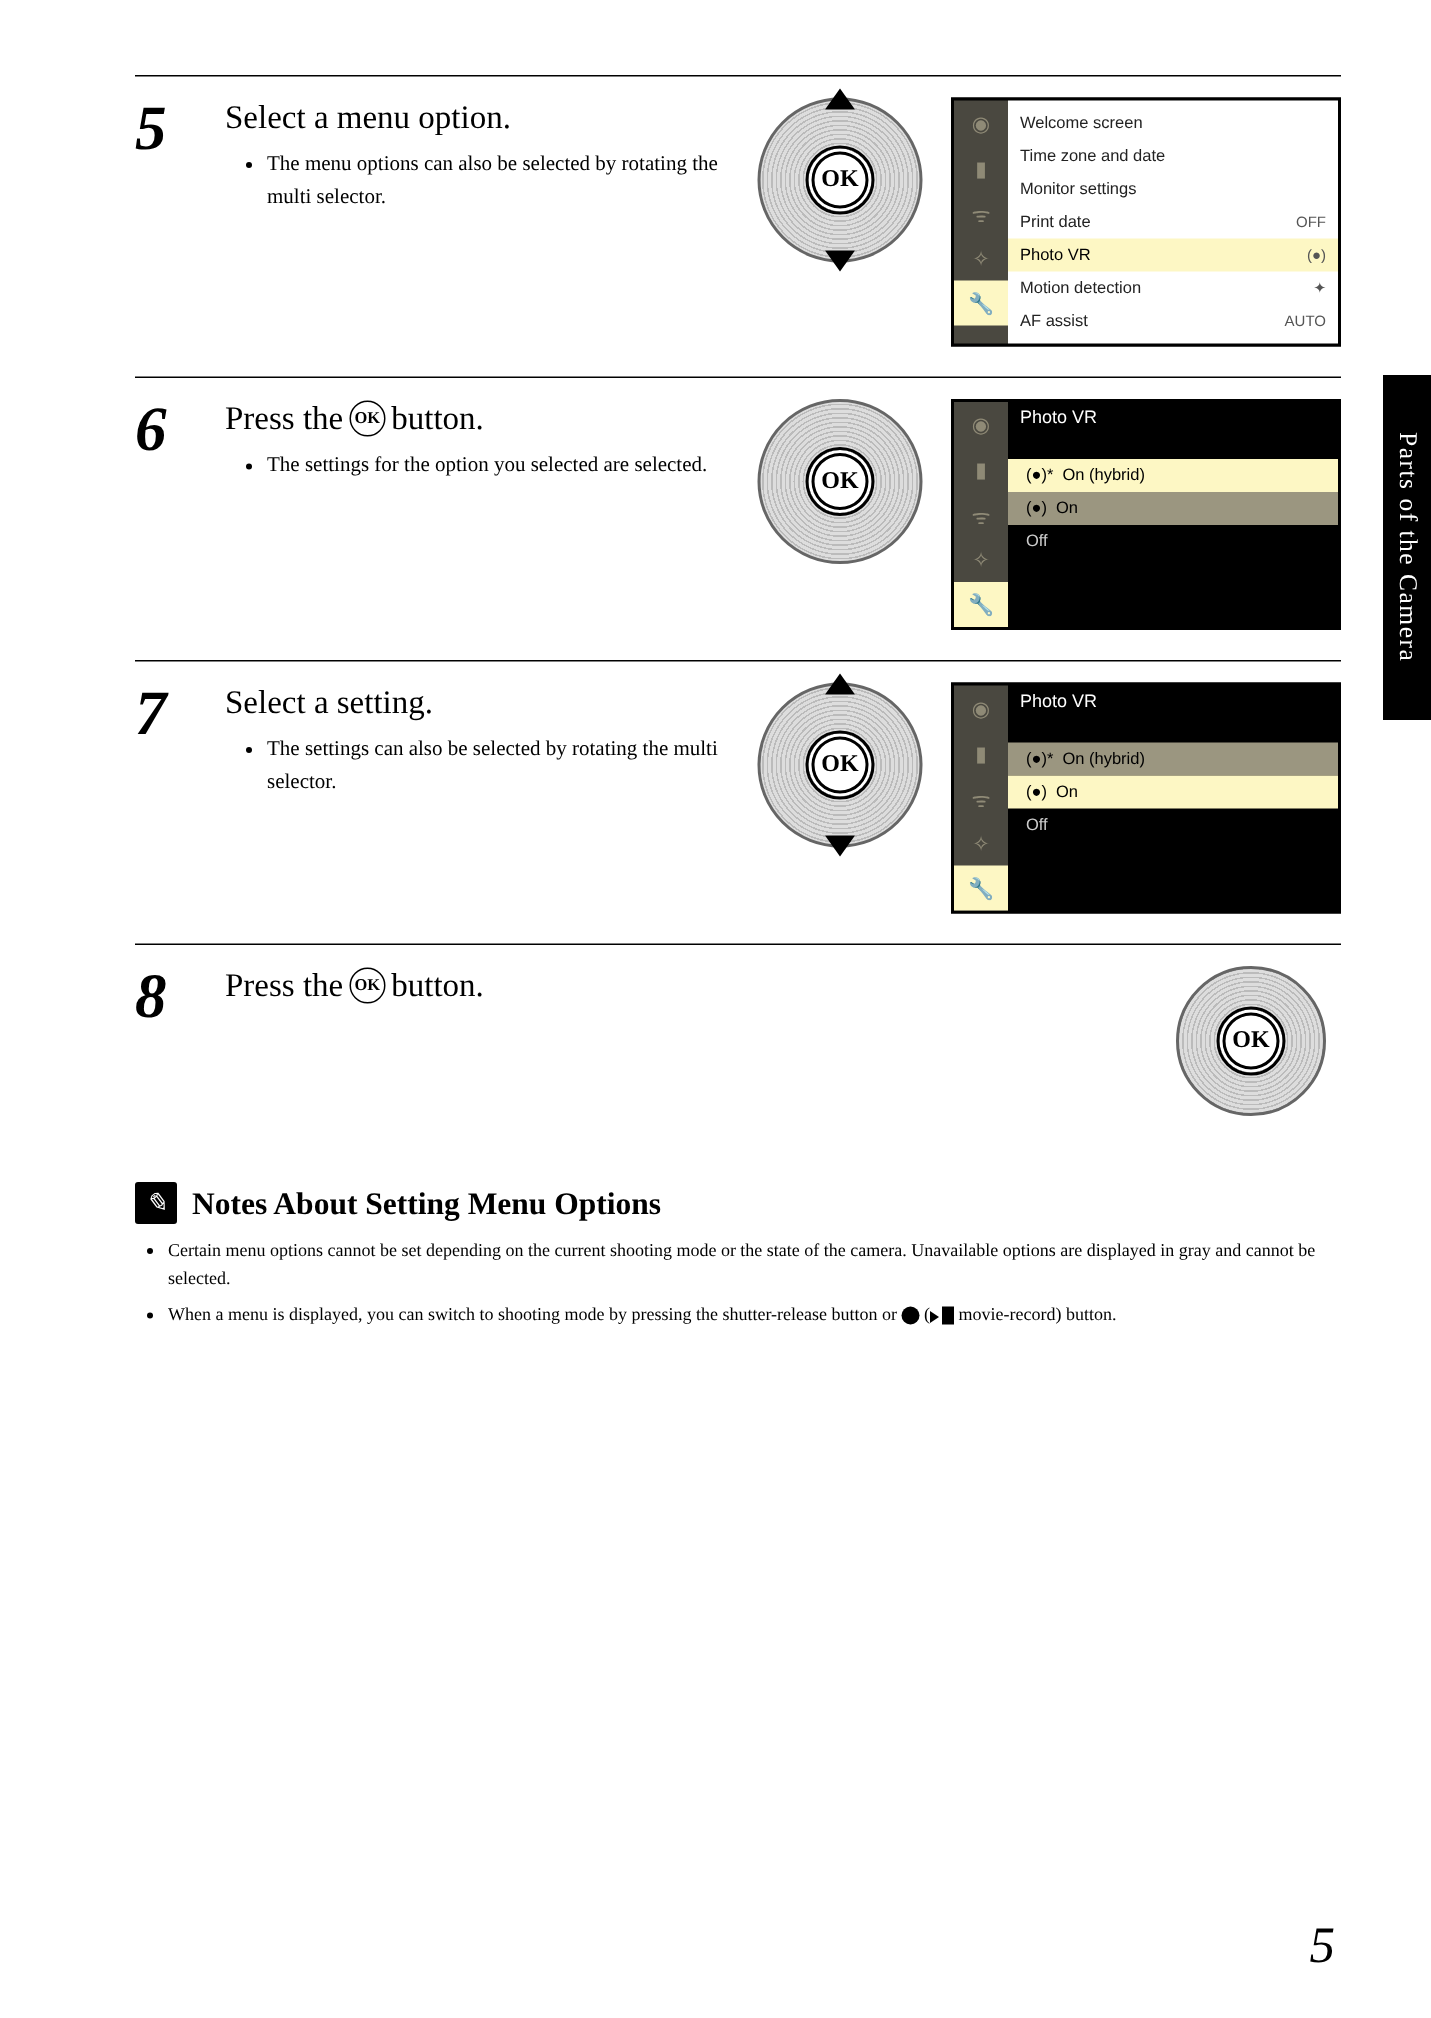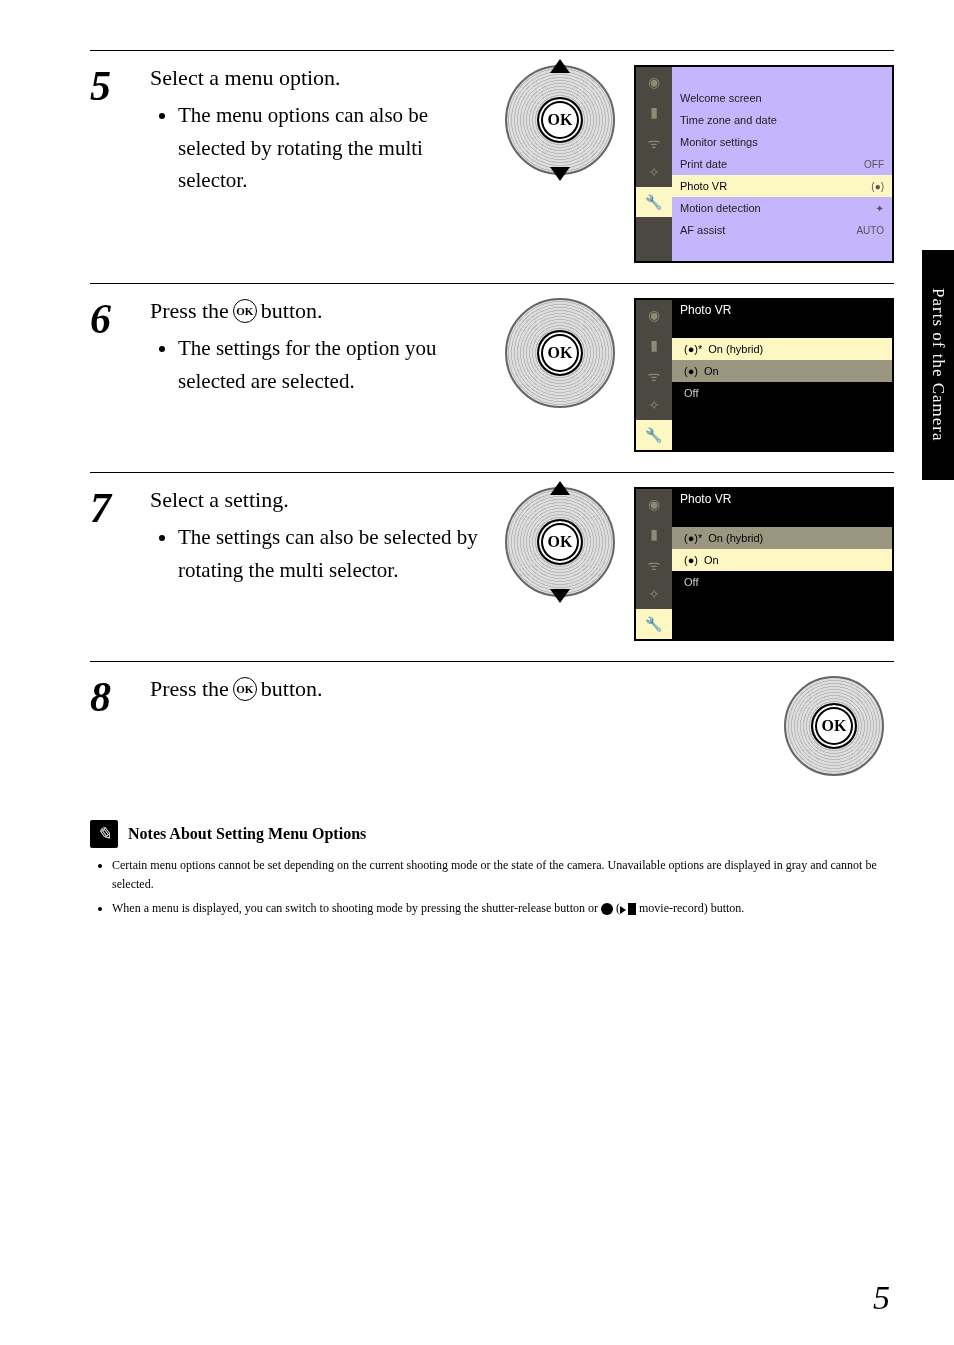--- a/index.html
+++ b/index.html
@@ -49,21 +49,21 @@
     font-size: 22px;
     margin-bottom: 8px;
     display: flex;
     align-items: center;
     flex-wrap: wrap;
     gap: 4px;
   }
   .step-bullets {
     list-style: disc;
     padding-left: 28px;
-    font-size: 21px;
+    font-size: 14px;
     line-height: 1.55;
   }
   .step-bullets li { margin-bottom: 2px; }
   .step-row { display: flex; align-items: flex-start; gap: 14px; }
   .selector-col { flex: none; width: 120px; display:flex; justify-content:center; }
   .screen-col { flex: none; width: 260px; }
   .text-col { flex: 1; min-width: 180px; }
 
   
   .selector {
@@ -122,23 +122,23 @@
     color: #000;
   }
   .screen .mainpanel {
     flex: 1;
     display: flex; flex-direction: column;
   }
   .mainpanel .mtitle {
     background:#000; color:#fff; padding:3px 8px; font-size:12px;
   }
   .mainpanel .mbody {
-    background:#c4b5fd;
+    background:#ffffff;
     flex:1;
-    padding: 20px 0;
+    padding: 4px 0;
     display:flex; flex-direction:column;
   }
   .mainpanel .row {
     display:flex; justify-content:space-between; align-items:center;
     padding: 2px 8px;
     color:#222;
     min-height:22px;
   }
   .mainpanel .row.hl { background:#fdf7c4; color:#000; }
   .mainpanel .row .val { color:#555; font-size:10px; }
@@ -158,21 +158,21 @@
   .notes { margin-top: 24px; }
   .notes-head {
     display:flex; align-items:center; gap:10px; margin-bottom:8px;
   }
   .notes-icon {
     width:28px; height:28px; background:#000; color:#fff;
     display:flex; align-items:center; justify-content:center;
     border-radius:2px;
     font-style:italic; font-size:18px;
   }
-  .notes-title { font-weight:bold; font-size:16px; }
+  .notes-title { font-weight:bold; font-size:21px; }
   .notes ul { list-style:disc; padding-left:22px; font-size:12px; line-height:1.55; }
   .notes ul li { margin-bottom:6px; }
 
   .page-num {
     position:absolute; bottom:28px; right:64px;
     font-style:italic; font-size:34px; font-family:"Times New Roman", serif;
   }
 
   .ok-inline {
     display:inline-flex; width:24px; height:24px;

